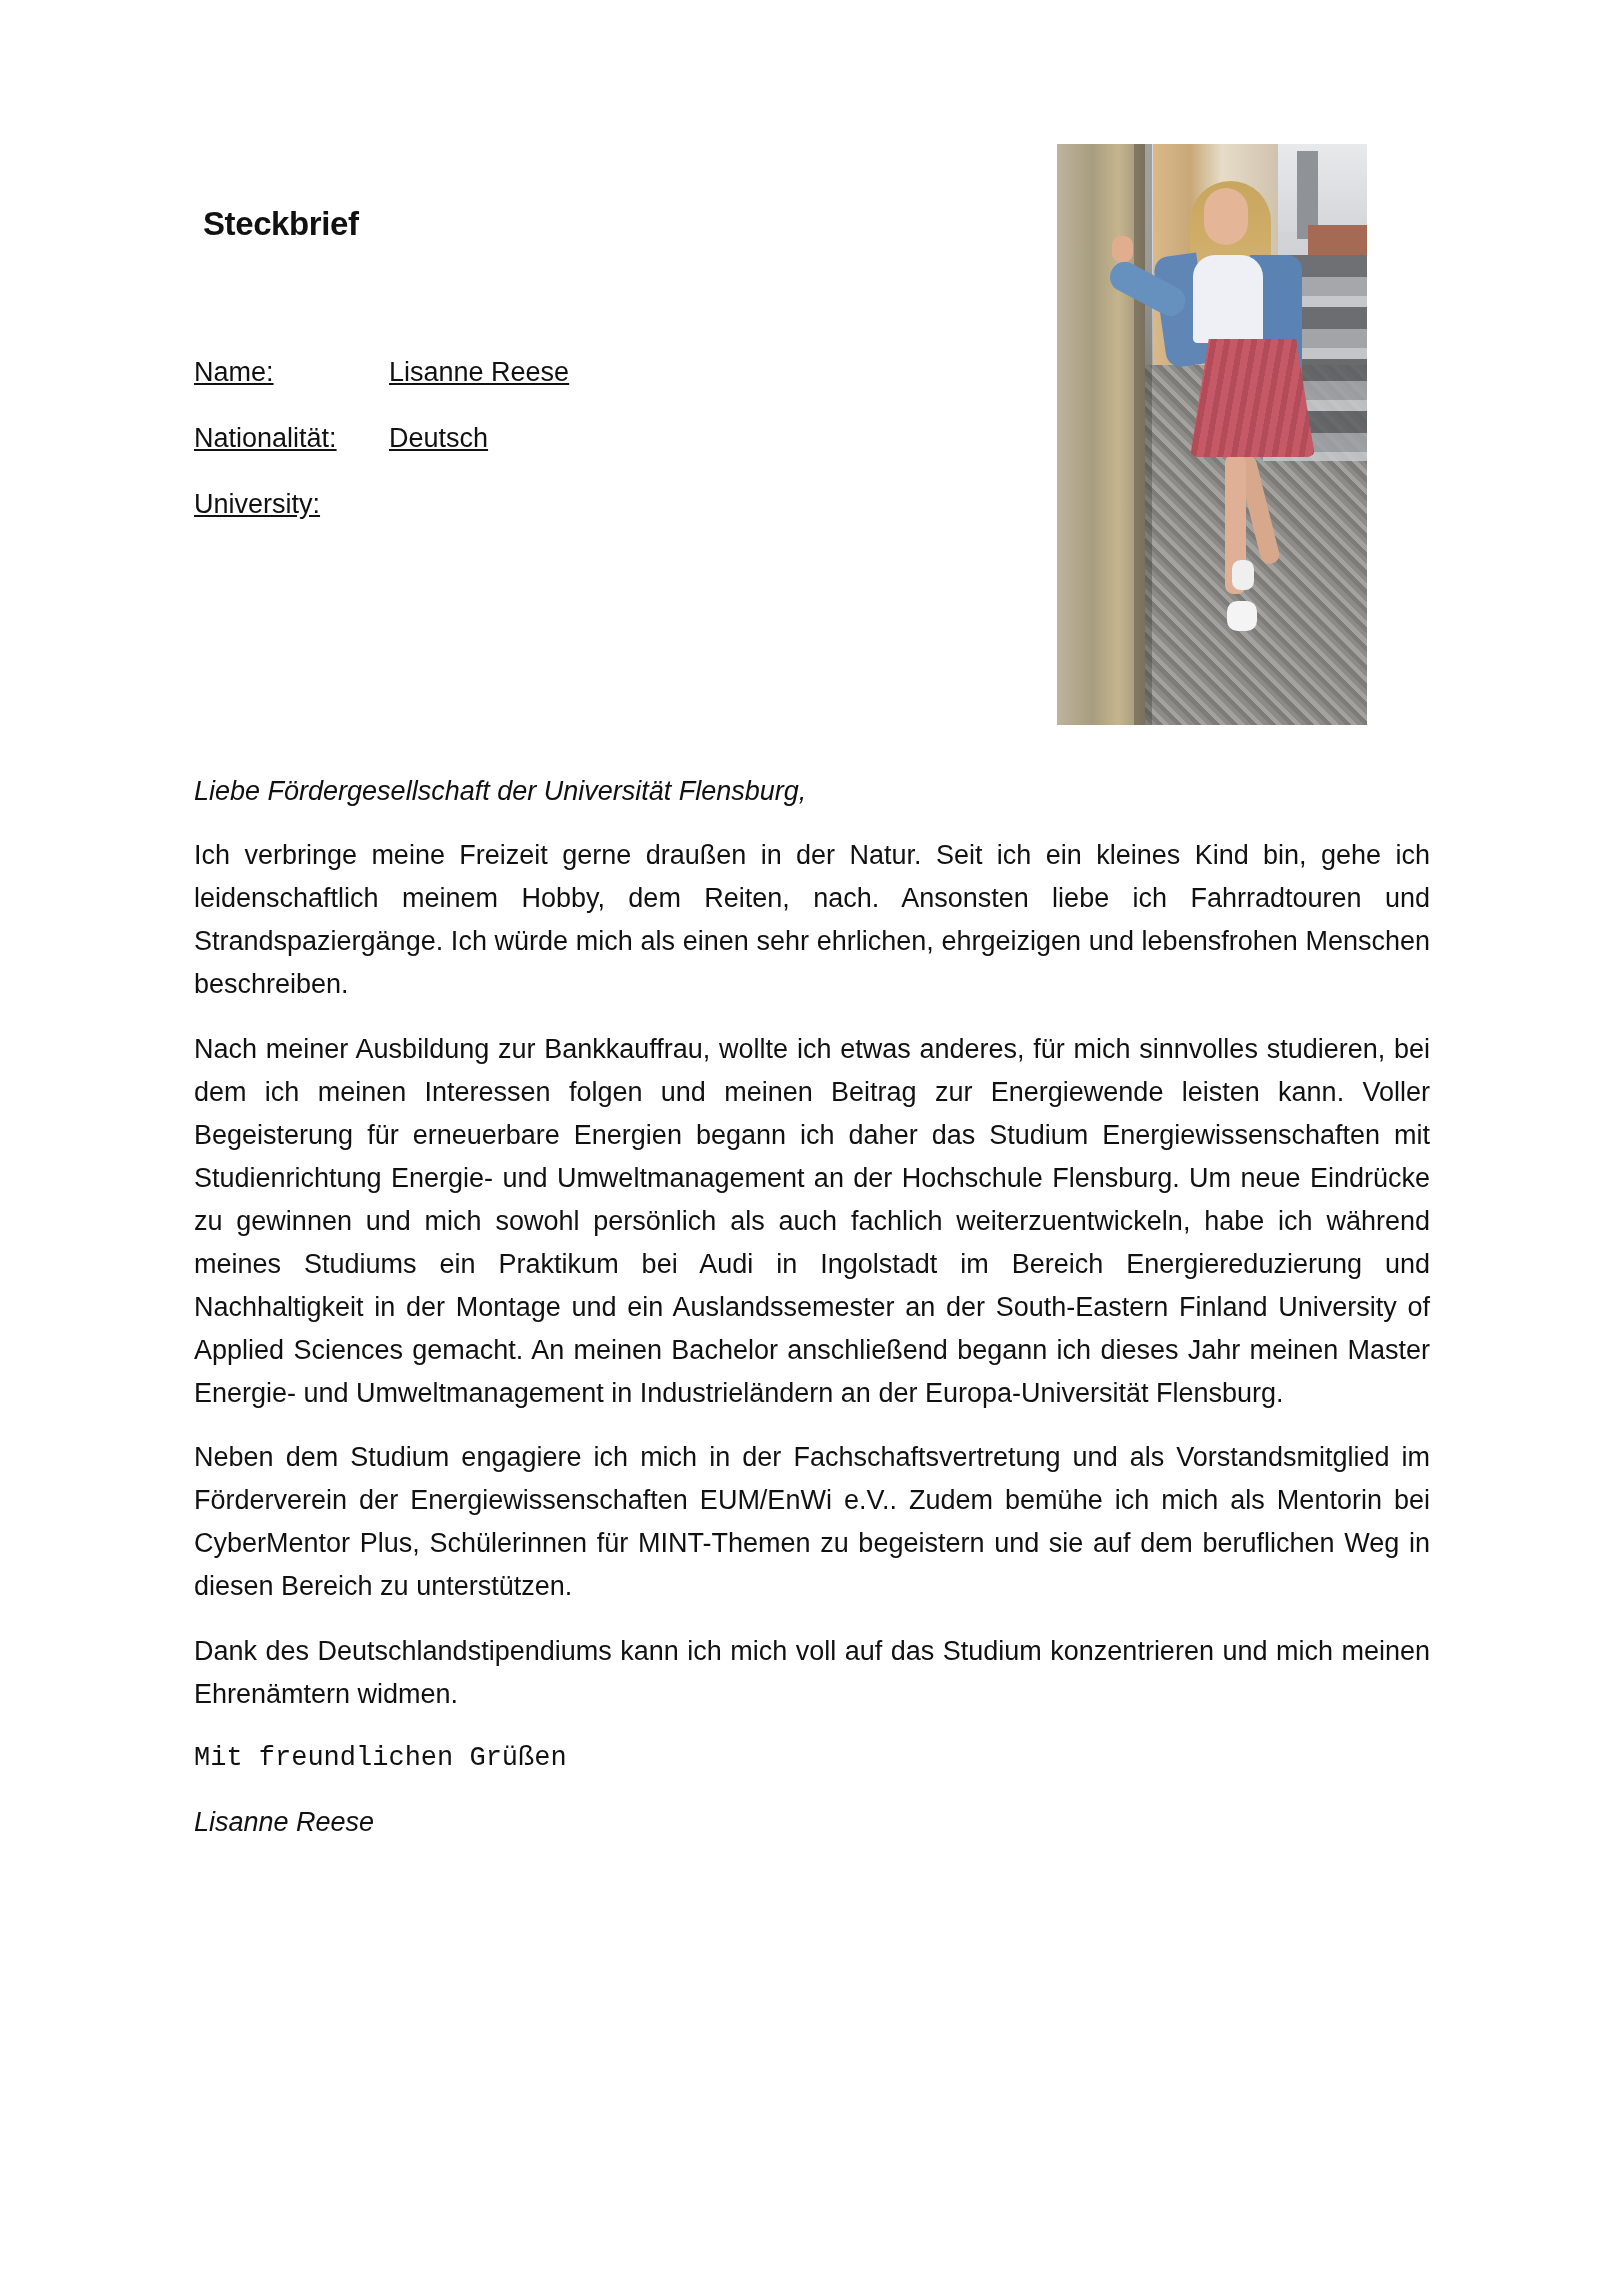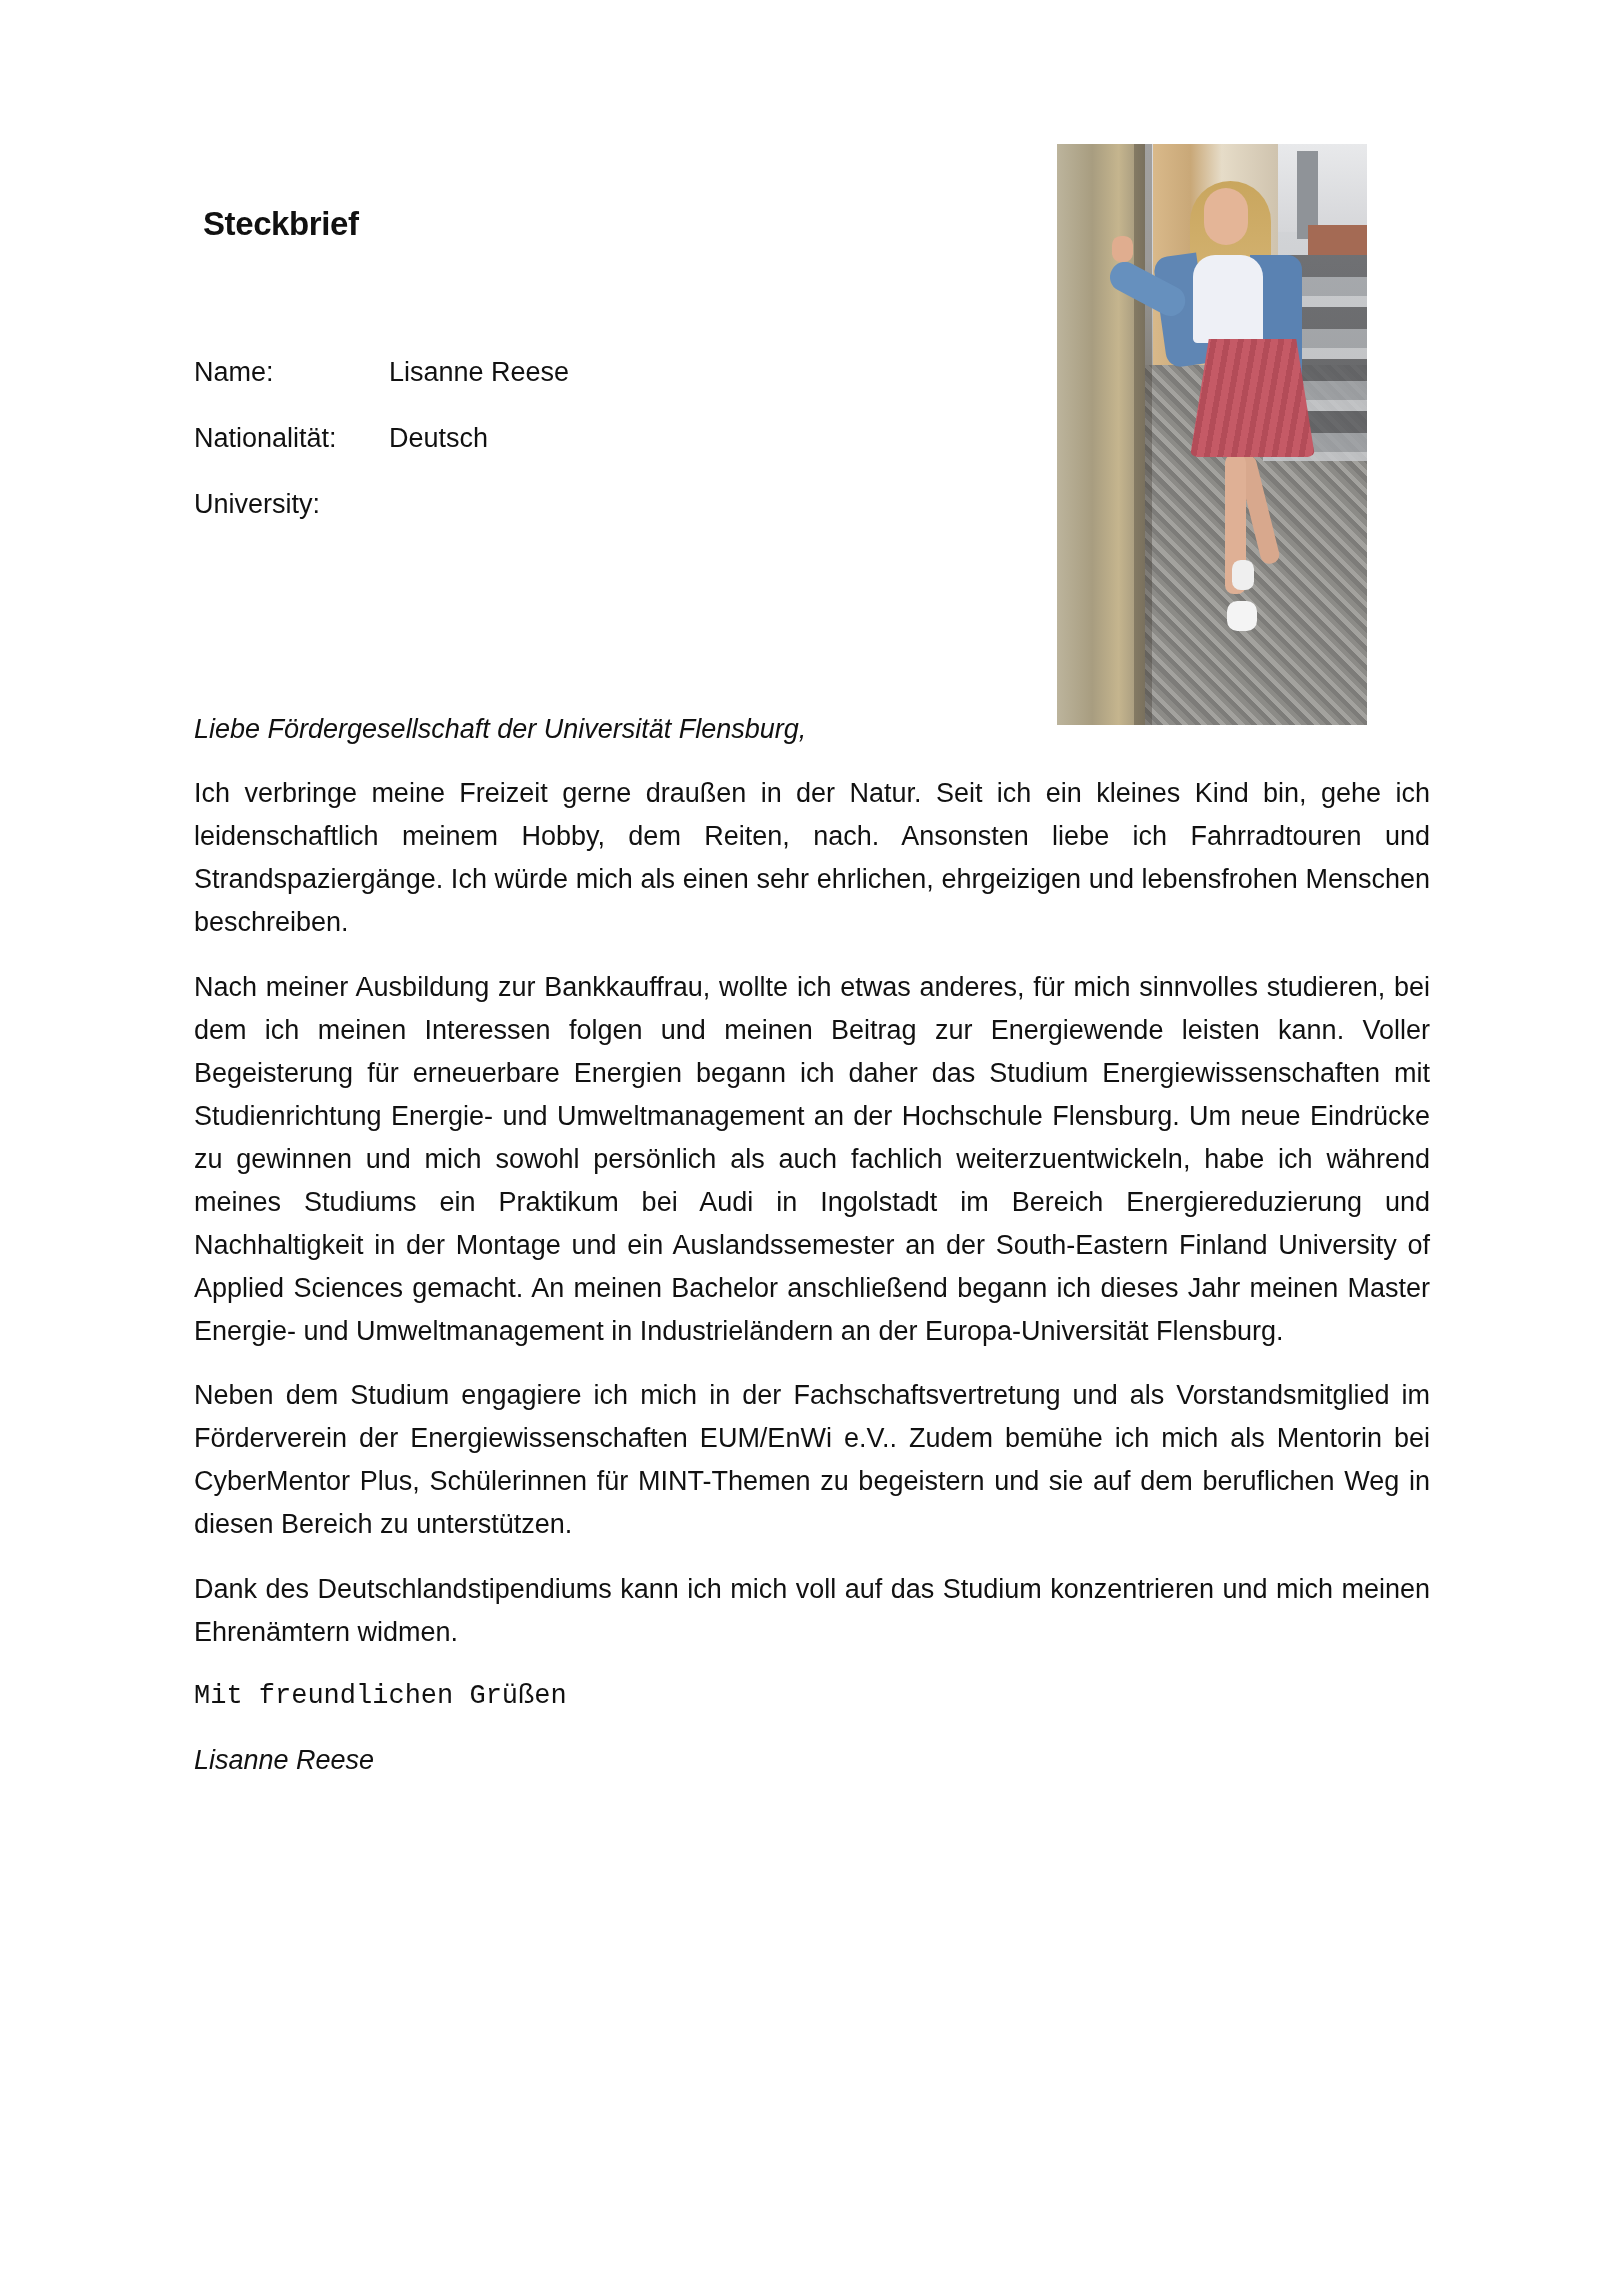--- a/index.html
+++ b/index.html
@@ -4,21 +4,21 @@
   <style>
     html, body { margin: 0; padding: 0; background: #ffffff; }
     body { width: 1622px; height: 2295px; position: relative; overflow: hidden;
            font-family: "Liberation Sans", "DejaVu Sans", sans-serif; color: #111; }
     .page { position: absolute; left: 0; top: 0; width: 1622px; height: 2295px; background: #fff; }
 
     .title { position: absolute; left: 194px; top: 196px; font-size: 33px; font-weight: bold;
              letter-spacing: -0.4px; margin: 9px; }
 
     .profile { position: absolute; left: 194px; top: 339px; font-size: 27px; line-height: 66px; }
-    .profile-row { display: flex; height: 66px; }
+    .profile-row { display: flex; height: 66px; text-decoration: underline; }
     .profile-label { width: 195px; white-space: nowrap; }
     .profile-row.inline .profile-label { width: auto; margin-right: 7.4px; }
 
     .photo { position: absolute; left: 1057px; top: 144px; width: 310px; height: 581px; overflow: hidden;
              background: linear-gradient(#d9dadd 0%, #cfd1d4 20%, #a8a6a2 40%, #8d8c89 100%); }
     .photo .sky { position: absolute; left: 118px; top: 0; width: 192px; height: 88px;
                   background: linear-gradient(#e8e9eb, #d5d6d9); }
     .photo .houses { position: absolute; left: 96px; top: 0; width: 125px; height: 243px;
                      background: linear-gradient(90deg, #d9b98a 0%, #c9a878 30%, #e6dcc8 55%, #cfc3ae 100%); }
     .photo .tower { position: absolute; left: 240px; top: 7.4px; width: 20.6px; height: 88px; background: #8f9398; }
@@ -38,21 +38,21 @@
     .photo .jacket-r { position: absolute; left: 193px; top: 111px; width: 52px; height: 162px; border-radius: 0 14.7px 14.7px 7.4px; background: #5a82b2; }
     .photo .arm { position: absolute; left: 55px; top: 111px; width: 81px; height: 29.5px; border-radius: 14.7px; background: #6690be; transform: rotate(28deg); transform-origin: left center; }
     .photo .hand { position: absolute; left: 55px; top: 92px; width: 20.6px; height: 26px; border-radius: 8.8px; background: #e0ad8f; }
     .photo .skirt { position: absolute; left: 133px; top: 195px; width: 125px; height: 118px; border-radius: 14.7px 14.7px 7.4px 7.4px;
                     background: repeating-linear-gradient(100deg, #c55a66 0 7.4px, #b34c58 7.4px 13.3px); clip-path: polygon(15% 0, 85% 0, 100% 100%, 0 100%); }
     .photo .leg1 { position: absolute; left: 168px; top: 310px; width: 20.6px; height: 140px; border-radius: 8.8px; background: #dfb095; }
     .photo .leg2 { position: absolute; left: 192px; top: 310px; width: 19px; height: 111px; border-radius: 8.8px; background: #d8a88d; transform: rotate(-14deg); }
     .photo .shoe1 { position: absolute; left: 170px; top: 457px; width: 29.5px; height: 29.5px; border-radius: 10.3px; background: #f4f4f4; }
     .photo .shoe2 { position: absolute; left: 175px; top: 416px; width: 22px; height: 29.5px; border-radius: 8.8px; background: #efefef; }
 
-    .letter { position: absolute; left: 194px; top: 708px; width: 1236px; font-size: 27px; line-height: 43px; }
+    .letter { position: absolute; left: 194px; top: 770px; width: 1236px; font-size: 27px; line-height: 43px; }
     .letter p { margin: 0 0 21.4px 0; text-align: justify; }
     .salutation { font-style: italic; }
     .signature { font-style: italic; }
     .closing { margin-bottom: 21.4px; font-family: Liberation Mono, monospace; }
   </style>
 </head>
 <body>
 
 <div class="page">
 

